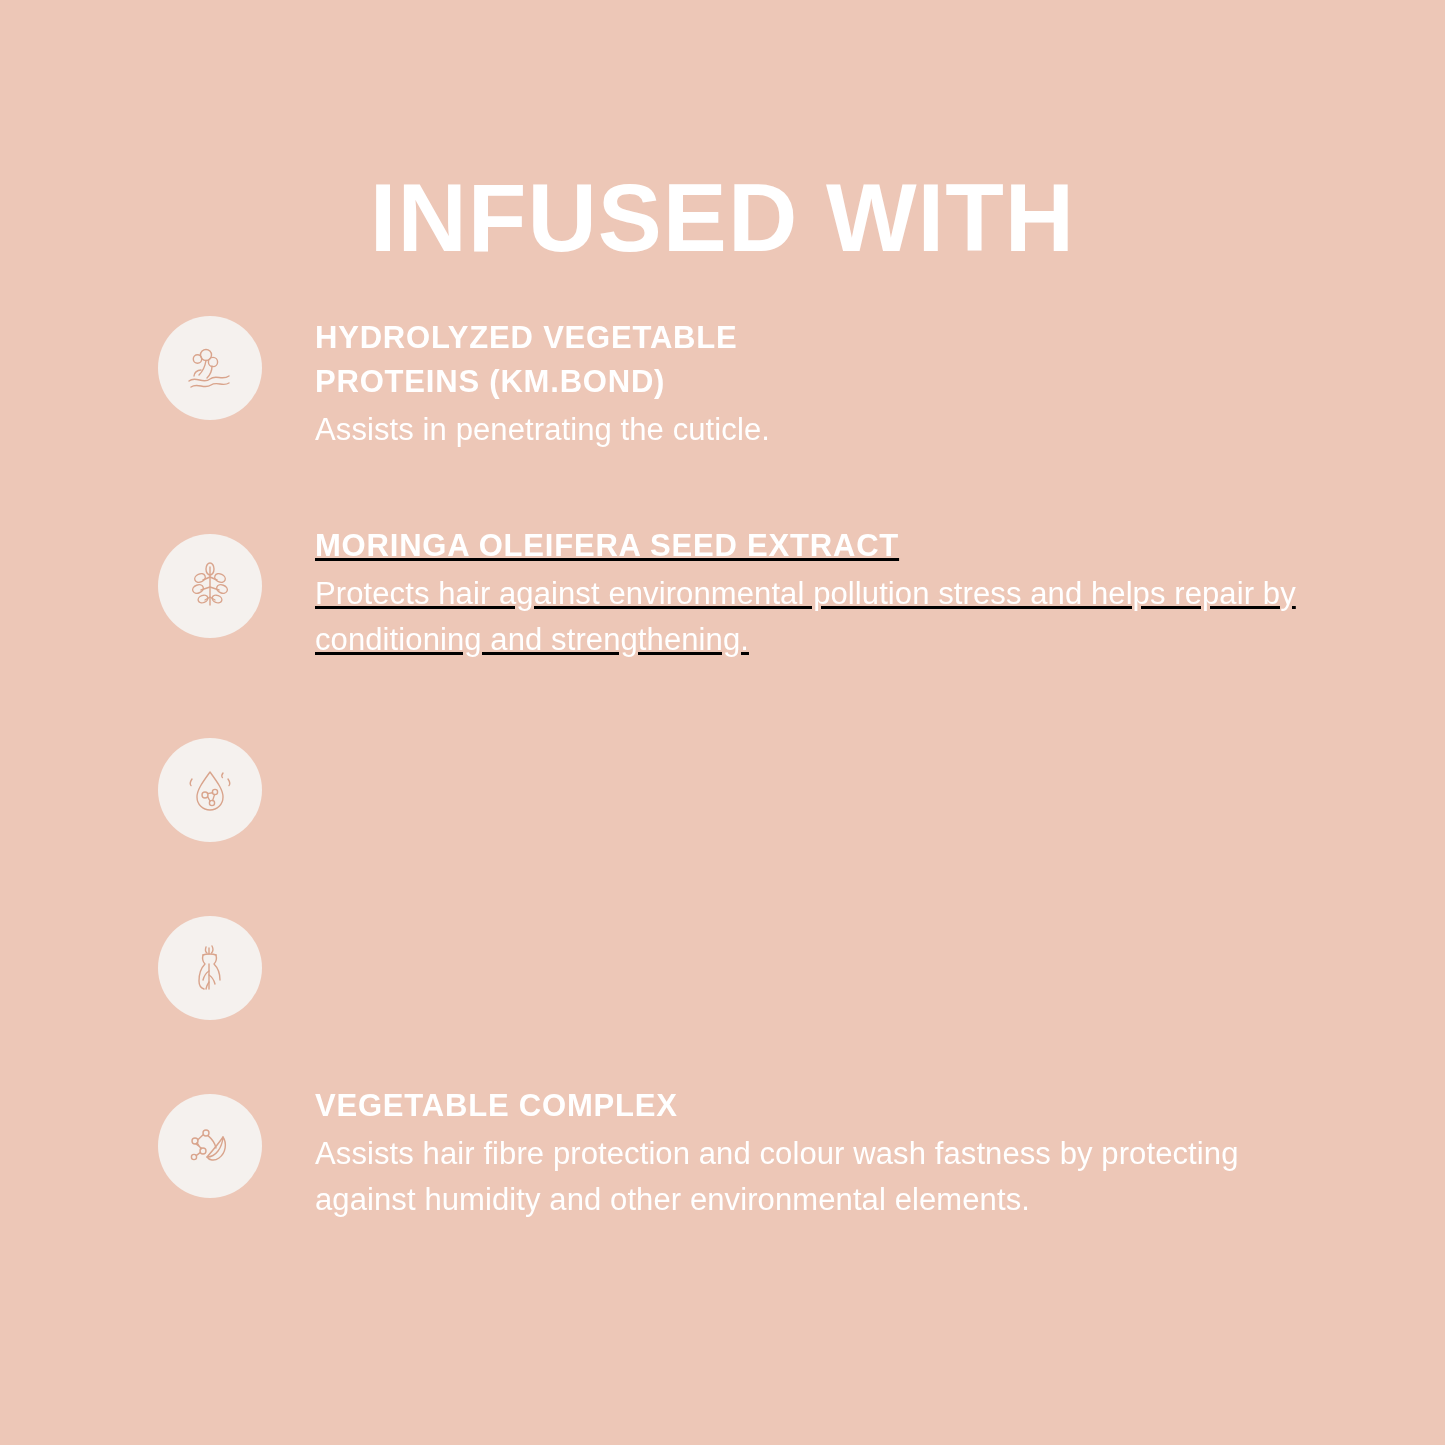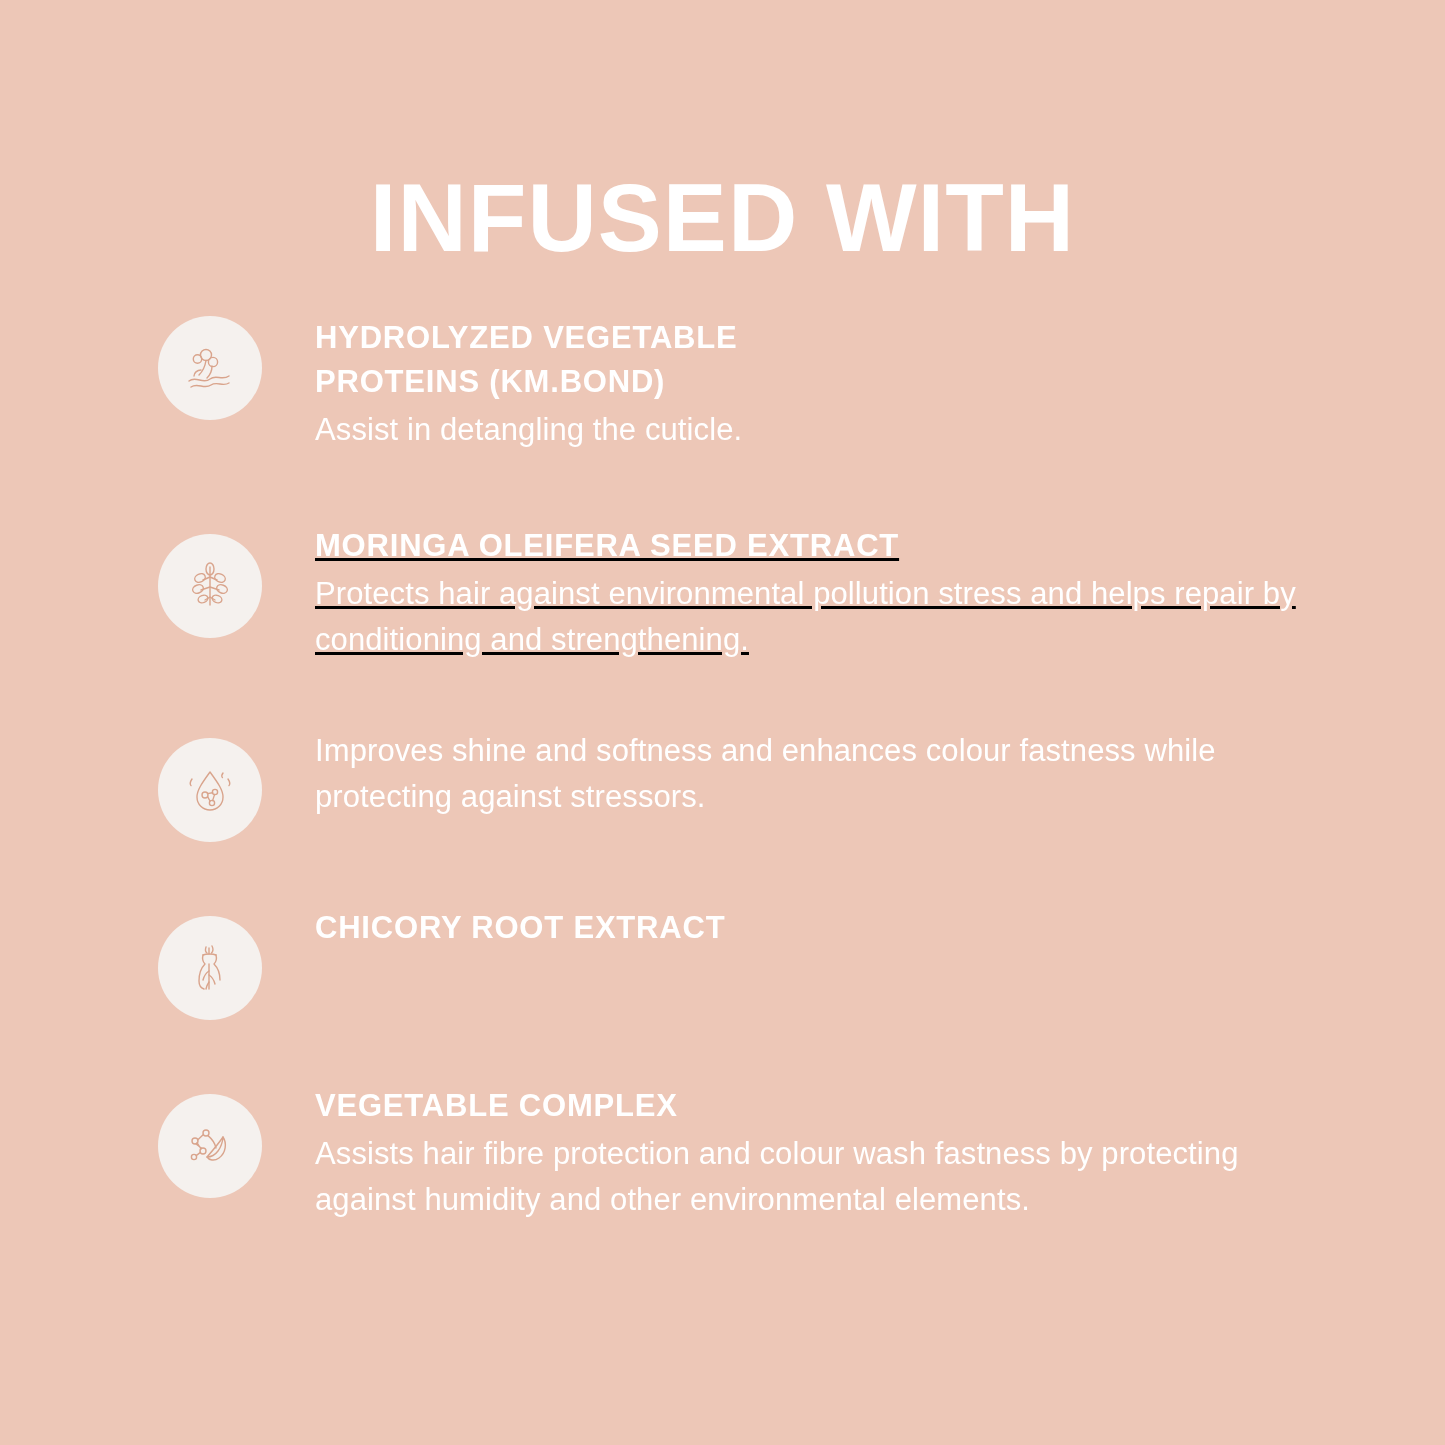--- a/index.html
+++ b/index.html
@@ -110,21 +110,21 @@
           <path d="M27 23.5 C26 30 24 34 20 38"></path>
           <path d="M33 29 C33 34 31 38 28 41"></path>
           <path d="M10 44 C17 38 24 48 31 42 C37 37 43 44 50 39"></path>
           <path d="M12 50 C19 45 25 53 32 48 C38 44 44 50 50 46"></path>
           <path d="M22 33 C18 33 15 36 15 39"></path>
         </svg>
       </div>
       <div class="text-wrap">
         <p class="item-title">HYDROLYZED VEGETABLE
 PROTEINS (KM.BOND)</p>
-        <p class="item-desc">Assist in detangling the cuticle.</p>
+        <p class="item-desc">Assists in penetrating the cuticle.</p>
       </div>
     </div>
 
     <div class="item item-1">
       <div class="icon-wrap">
         <svg width="62" height="62" viewBox="0 0 62 62" fill="none" stroke="#d9a48c" stroke-width="1.4" stroke-linecap="round" stroke-linejoin="round">
           <path d="M31 12 C31 22 31 34 31 50"></path>
           <ellipse cx="31" cy="14" rx="4" ry="6"></ellipse>
           <ellipse cx="21" cy="23" rx="5.5" ry="4" transform="rotate(-25 21 23)"></ellipse>
           <ellipse cx="41" cy="23" rx="5.5" ry="4" transform="rotate(25 41 23)"></ellipse>
@@ -148,41 +148,39 @@
           <circle cx="26" cy="36" r="3"></circle>
           <circle cx="36" cy="33" r="2.6"></circle>
           <circle cx="33" cy="44" r="2.6"></circle>
           <path d="M28.6 37.6 L31 42 M28.4 34.6 L33.6 33.8 M35.6 35.4 L33.6 41.6"></path>
           <path d="M13 20 C11 23 10.6 25 12 26.6"></path>
           <path d="M49 20 C51 23 51.4 25 50 26.6"></path>
           <path d="M44 14 C42.6 16 42.4 17.4 43.4 18.4"></path>
         </svg>
       </div>
       <div class="text-wrap">
-        <p class="item-desc">Improves shine and softness and enhances colour fastness while protecting against stressors.</p>
       </div>
     </div>
 
     <div class="item item-3">
       <div class="icon-wrap">
         <svg width="62" height="62" viewBox="0 0 62 62" fill="none" stroke="#d9a48c" stroke-width="1.4" stroke-linecap="round" stroke-linejoin="round">
           <path d="M27 10 C26 13 26.5 15 28 16"></path>
           <path d="M33 9 C34.5 12 34 14.5 32.5 16"></path>
           <path d="M30 11 L30 17"></path>
           <path d="M24 18 C23 22 24 25 26 27 C22 31 20 37 20 44 C20 48 22 51 25 52"></path>
           <path d="M37 18 C38 22 37 25 35 27 C39 31 41 37 41 43"></path>
           <path d="M24 18 C27 16.6 34 16.6 37 18"></path>
           <path d="M30 27 C30 35 30 43 30 52"></path>
           <path d="M30 34 C27 36 25 39 24 43"></path>
           <path d="M30 38 C33 40 35 43 36 47"></path>
           <path d="M30 45 C28.6 47 27.6 49 27 52"></path>
         </svg>
       </div>
       <div class="text-wrap">
-        <p class="item-title">CHICORY ROOT EXTRACT</p>
       </div>
     </div>
 
     <div class="item item-4">
       <div class="icon-wrap">
         <svg width="62" height="62" viewBox="0 0 62 62" fill="none" stroke="#d9a48c" stroke-width="1.4" stroke-linecap="round" stroke-linejoin="round">
           <circle cx="16" cy="26" r="3"></circle>
           <circle cx="27" cy="18" r="3"></circle>
           <circle cx="24" cy="36" r="3"></circle>
           <circle cx="15" cy="42" r="2.6"></circle>

